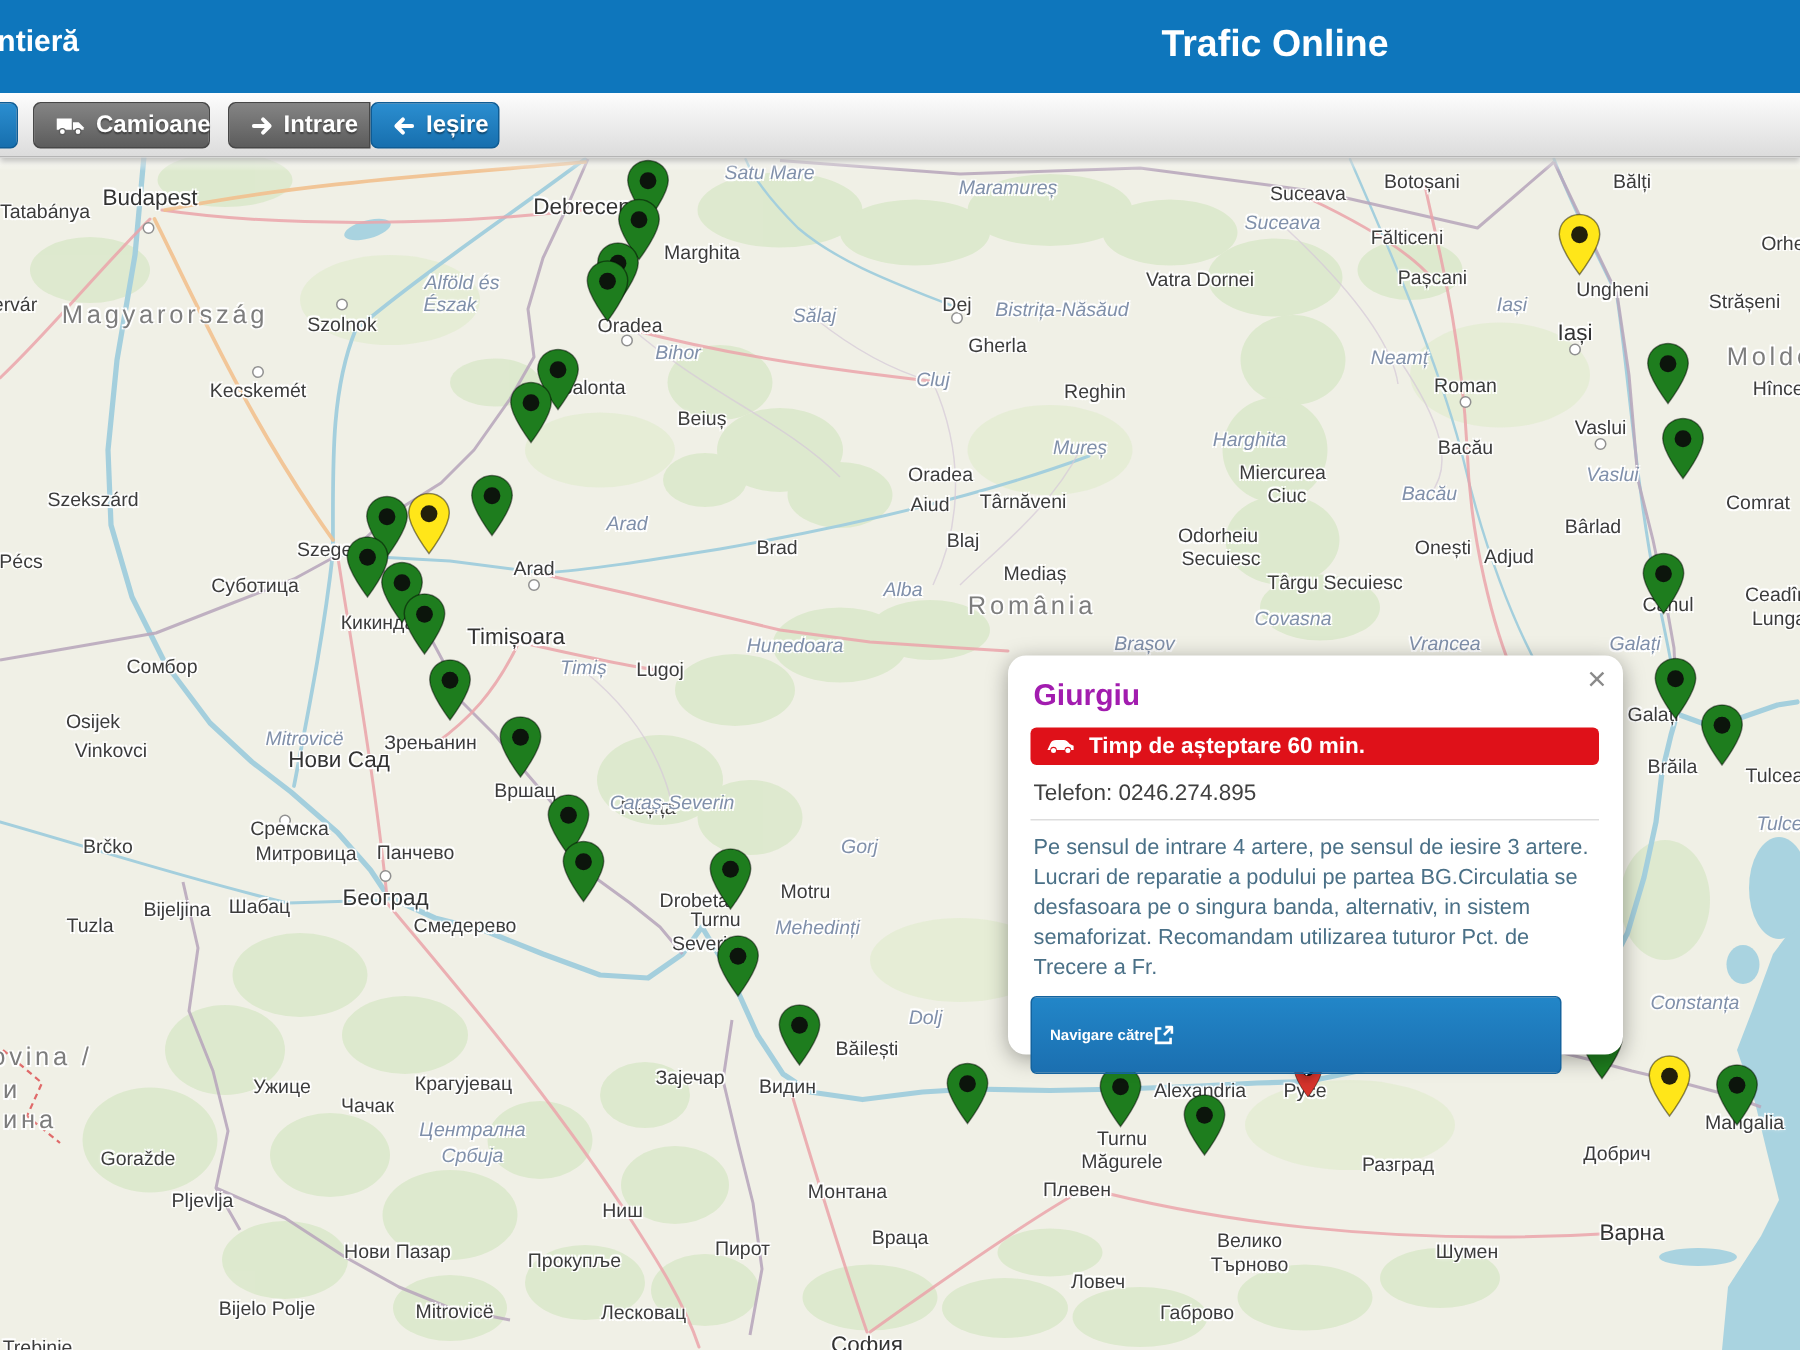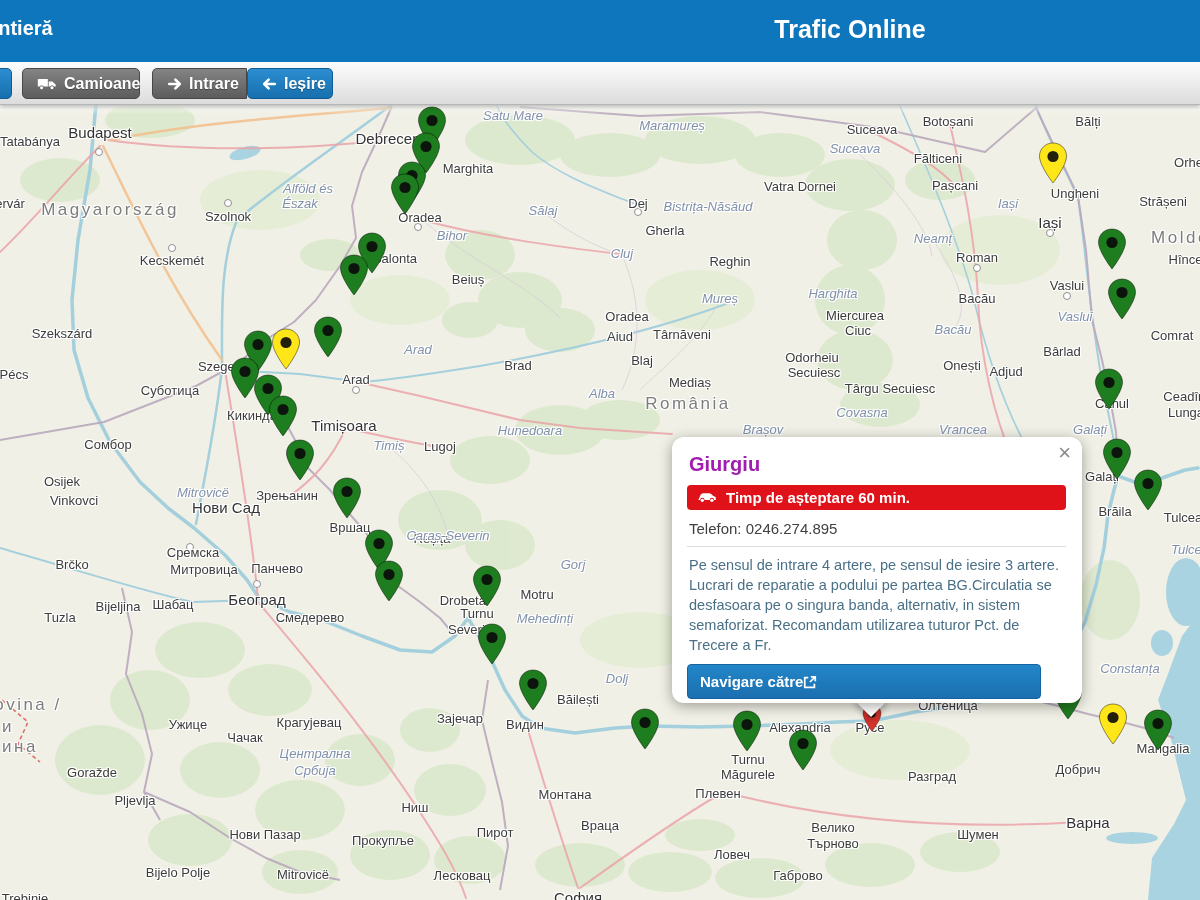--- a/index.html
+++ b/index.html
@@ -48,22 +48,22 @@
   #popup-tail{position:absolute;left:859px;top:688px;width:24px;height:24px;background:#fff;z-index:59;
               transform:rotate(45deg);box-shadow:3px 3px 6px rgba(0,0,0,.25);}
   #popup-close{position:absolute;top:6px;right:11px;font-size:22px;line-height:20px;color:#8a8a8a;cursor:pointer;}
   #popup-title{font-size:20px;font-weight:bold;color:#a21caf;margin:2px 0 9px 2px;}
   #popup-banner{display:flex;align-items:center;gap:9px;background:#df1119;color:#fff;border-radius:4px;
                 padding:4px 10px;font-size:15px;font-weight:bold;}
   #popup-phone{font-size:15px;color:#3f3f3f;margin:10px 2px 9px 2px;}
   #popup-divider{border-top:1px solid #ddd;margin:0 0 8px 0;}
   #popup-desc{font-size:14.5px;line-height:20px;color:#4a7087;margin:0 2px 9px 2px;}
   #popup-nav{display:inline-flex;align-items:center;gap:0;background:linear-gradient(#2286c8,#1b6fb0);
-             border:1px solid #14639e;color:#fff;font-size:15px;font-weight:bold;border-radius:4px;
-             padding:8px 12px;cursor:pointer;width:354px;box-sizing:border-box;}
+             border:1px solid #14639e;color:#fff;font-size:10px;font-weight:bold;border-radius:4px;
+             padding:18px 12px;cursor:pointer;width:354px;box-sizing:border-box;}
 </style>
 </head>
 <body>
 
 <div id="map">
 <svg width="1200" height="900" viewBox="0 0 1200 900">
   <rect x="0" y="0" width="1200" height="900" fill="#f0f0e6"></rect>
   <g fill="#cfe4bb" opacity="0.55">
     <ellipse cx="60" cy="180" rx="40" ry="22"></ellipse>
         <ellipse cx="150" cy="120" rx="45" ry="18"></ellipse>
@@ -248,21 +248,21 @@
     <span class="lbl kr" style="left: 545px; top: 618px;">Mehedinți</span>
     <span class="lbl kr" style="left: 617px; top: 678px;">Dolj</span>
     <span class="lbl kc" style="left: 578px; top: 699px;">Băilești</span>
     <span class="lbl kc" style="left: 460px; top: 718px;">Зајечар</span>
     <span class="lbl kc" style="left: 525px; top: 724px;">Видин</span>
     <span class="lbl kc" style="left: 565px; top: 794px;">Монтана</span>
     <span class="lbl kc" style="left: 600px; top: 825px;">Враца</span>
     <span class="lbl kc" style="left: 415px; top: 807px;">Ниш</span>
     <span class="lbl kc" style="left: 495px; top: 832px;">Пирот</span>
     <span class="lbl kc" style="left: 383px; top: 840px;">Прокупље</span>
-    <span class="lbl kc" style="left: 442px; top: 875px; padding-left: 40px;">Лесковац</span>
+    <span class="lbl kc" style="left: 409px; top: 875px; padding-left: 40px;">Лесковац</span>
     <span class="lbl kC" style="left: 578px; top: 897px;">София</span>
     <span class="lbl kc" style="left: 188px; top: 724px;">Ужице</span>
     <span class="lbl kc" style="left: 245px; top: 737px;">Чачак</span>
     <span class="lbl kc" style="left: 309px; top: 722px;">Крагујевац</span>
     <span class="lbl kr" style="left: 315px; top: 753px;">Централна</span>
     <span class="lbl kr" style="left: 315px; top: 770px;">Србија</span>
     <span class="lbl kc" style="left: 265px; top: 834px;">Нови Пазар</span>
     <span class="lbl kc" style="left: 178px; top: 872px;">Bijelo Polje</span>
     <span class="lbl kc" style="left: 303px; top: 874px;">Mitrovicë</span>
     <span class="lbl kc" style="left: 92px; top: 772px;">Goražde</span>

